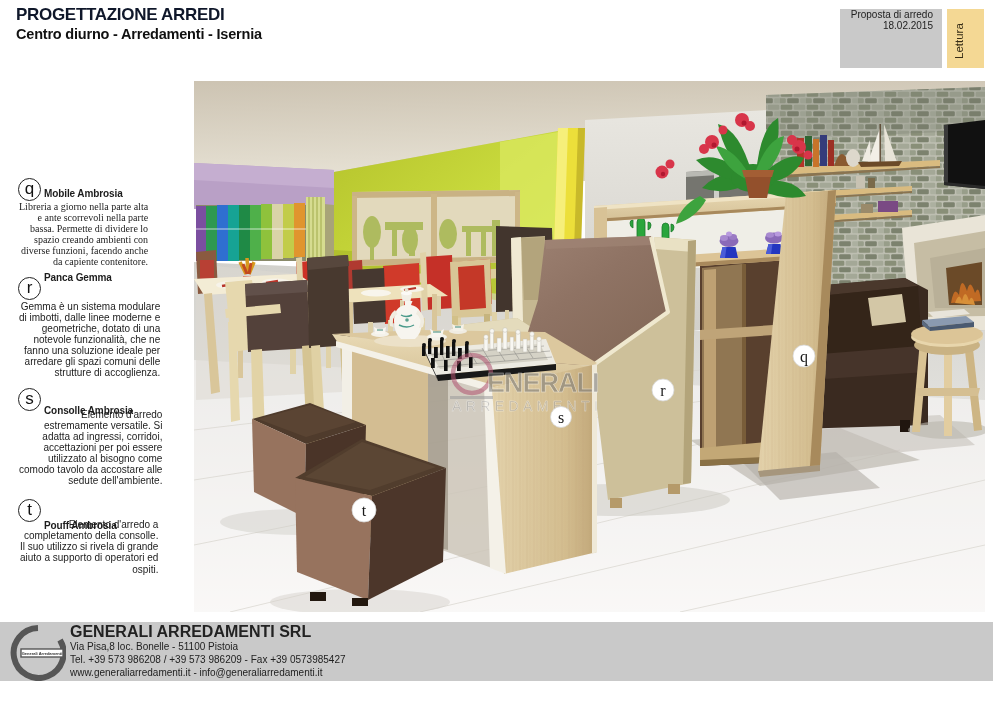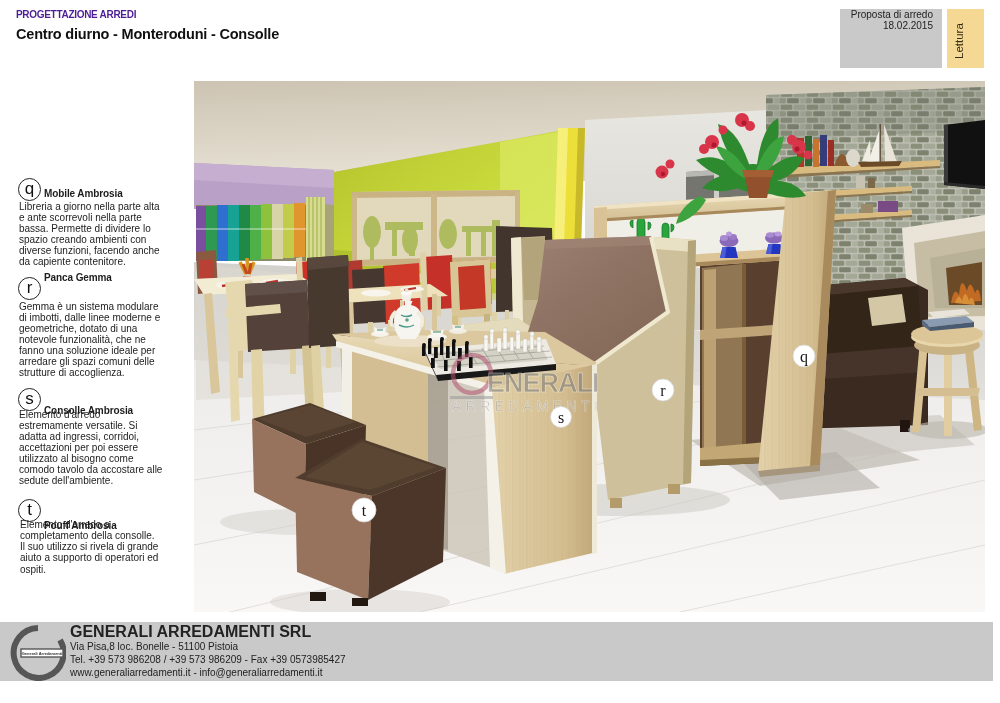--- a/index.html
+++ b/index.html
@@ -1,46 +1,46 @@
 <!DOCTYPE html>
 <html><head>
 <meta charset="utf-8">
 <style>
   html,body{margin:0;padding:0;}
   body{width:1000px;height:703px;position:relative;background:#fff;
        font-family:"Liberation Sans",sans-serif;overflow:hidden;}
   .abs{position:absolute;}
-  .h1{left:16px;top:7px;font-size:10px;line-height:15px;font-weight:bold;color:#4c1d95;letter-spacing:-0.3px;}
+  .h1{left:16px;top:7px;font-size:17px;line-height:15px;font-weight:bold;color:#0f172a;letter-spacing:-0.3px;}
   .h2{left:16px;top:27px;font-size:14.5px;line-height:15px;font-weight:bold;color:#111;letter-spacing:-0.2px;}
   .propbox{left:840px;top:9px;width:102px;height:59px;background:#c9c9c9;}
   .proptext{left:840px;top:9px;width:93px;text-align:right;font-size:10px;color:#222;line-height:11px;}
   .lettura{left:947px;top:9px;width:37px;height:59px;background:#f4d894;}
   .lettura span{position:absolute;left:6px;top:50px;transform:rotate(-90deg);transform-origin:0 0;
       font-size:11.5px;color:#362c16;white-space:nowrap;width:44px;}
-  .note{font-size:10px;line-height:11.15px;color:#1c1c1c;white-space:nowrap;}
+  .note{font-size:10px;line-height:11.15px;color:#1c1c1c;white-space:nowrap;text-align:right;}
   .circ{position:absolute;width:21px;height:21px;border:1px solid #222;border-radius:50%;
         background:#fff;text-align:center;font-size:17px;line-height:20px;color:#111;}
   .ntitle{font-weight:bold;font-size:10px;letter-spacing:-0.1px;}
   .footer{left:0;top:622px;width:993px;height:59px;background:#c9c9c9;}
   .ftext{left:70px;top:625px;font-size:10px;line-height:13px;color:#222;}
   .ftext b{font-size:16px;}
 </style>
 </head>
 <body>
   <div class="abs h1">PROGETTAZIONE ARREDI</div>
-  <div class="abs h2">Centro diurno - Monteroduni - Consolle</div>
+  <div class="abs h2">Centro diurno - Arredamenti - Isernia</div>
   <div class="abs propbox"></div>
   <div class="abs proptext">Proposta di arredo<br>18.02.2015</div>
   <div class="abs lettura">
     <span>Lettura</span>
   </div>
 
   <div class="circ" style="left:18px;top:178px;">q</div>
   <div class="abs note" style="left:44px;top:188px;"><span class="ntitle">Mobile Ambrosia</span></div>
-  <div class="abs note" style="left:19px;top:200.5px;">Libreria a giorno nella parte alta<br>e ante scorrevoli nella parte<br>bassa. Permette di dividere lo<br>spazio creando ambienti con<br>diverse funzioni, facendo anche<br>da capiente contenitore.</div>
+  <div class="abs note" style="left:19px;top:200.5px;font-family:Liberation Serif, serif;">Libreria a giorno nella parte alta<br>e ante scorrevoli nella parte<br>bassa. Permette di dividere lo<br>spazio creando ambienti con<br>diverse funzioni, facendo anche<br>da capiente contenitore.</div>
 
   <div class="circ" style="left:18px;top:277px;">r</div>
   <div class="abs note" style="left:44px;top:272px;"><span class="ntitle">Panca Gemma</span></div>
   <div class="abs note" style="left:19px;top:300.5px;">Gemma è un sistema modulare<br>di imbotti, dalle linee moderne e<br>geometriche, dotato di una<br>notevole funzionalità, che ne<br>fanno una soluzione ideale per<br>arredare gli spazi comuni delle<br>strutture di accoglienza.</div>
 
   <div class="circ" style="left:18px;top:388px;">s</div>
   <div class="abs note" style="left:44px;top:397px;margin-top:8px;"><span class="ntitle">Consolle Ambrosia</span></div>
   <div class="abs note" style="left:19px;top:408.5px;">Elemento d'arredo<br>estremamente versatile. Si<br>adatta ad ingressi, corridoi,<br>accettazioni per poi essere<br>utilizzato al bisogno come<br>comodo tavolo da accostare alle<br>sedute dell'ambiente.</div>
 
   <div class="circ" style="left:18px;top:499px;">t</div>

